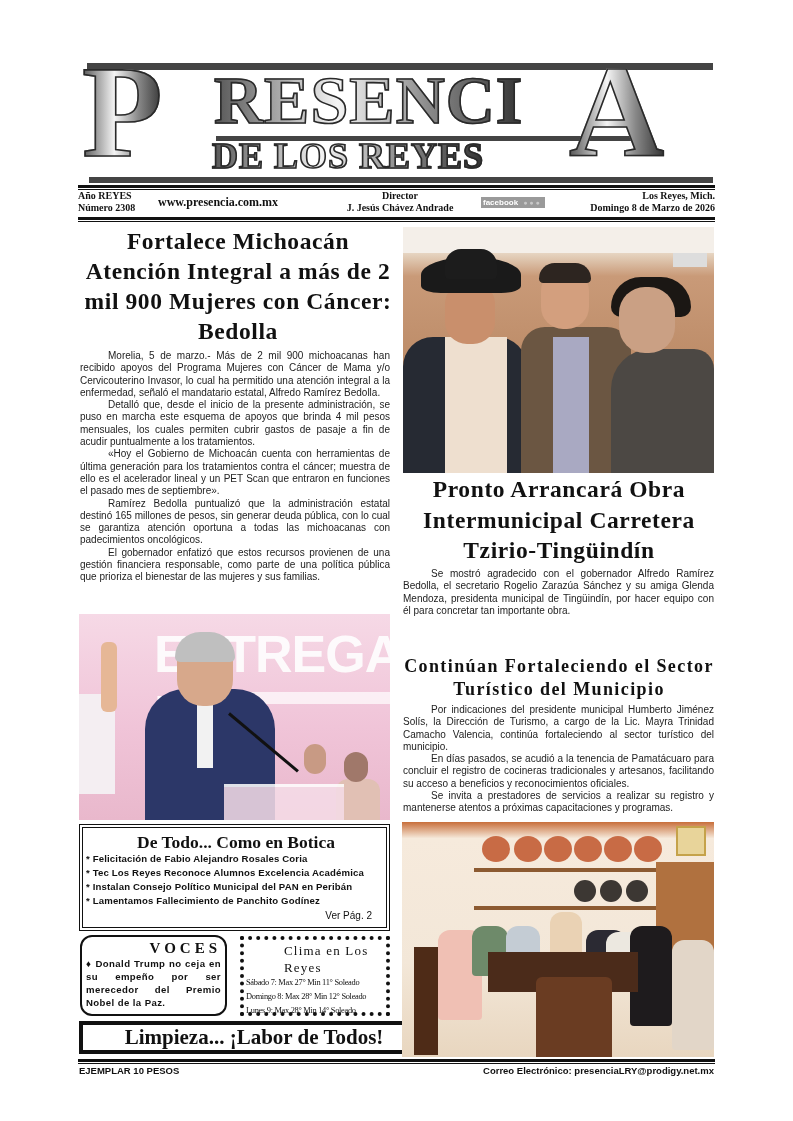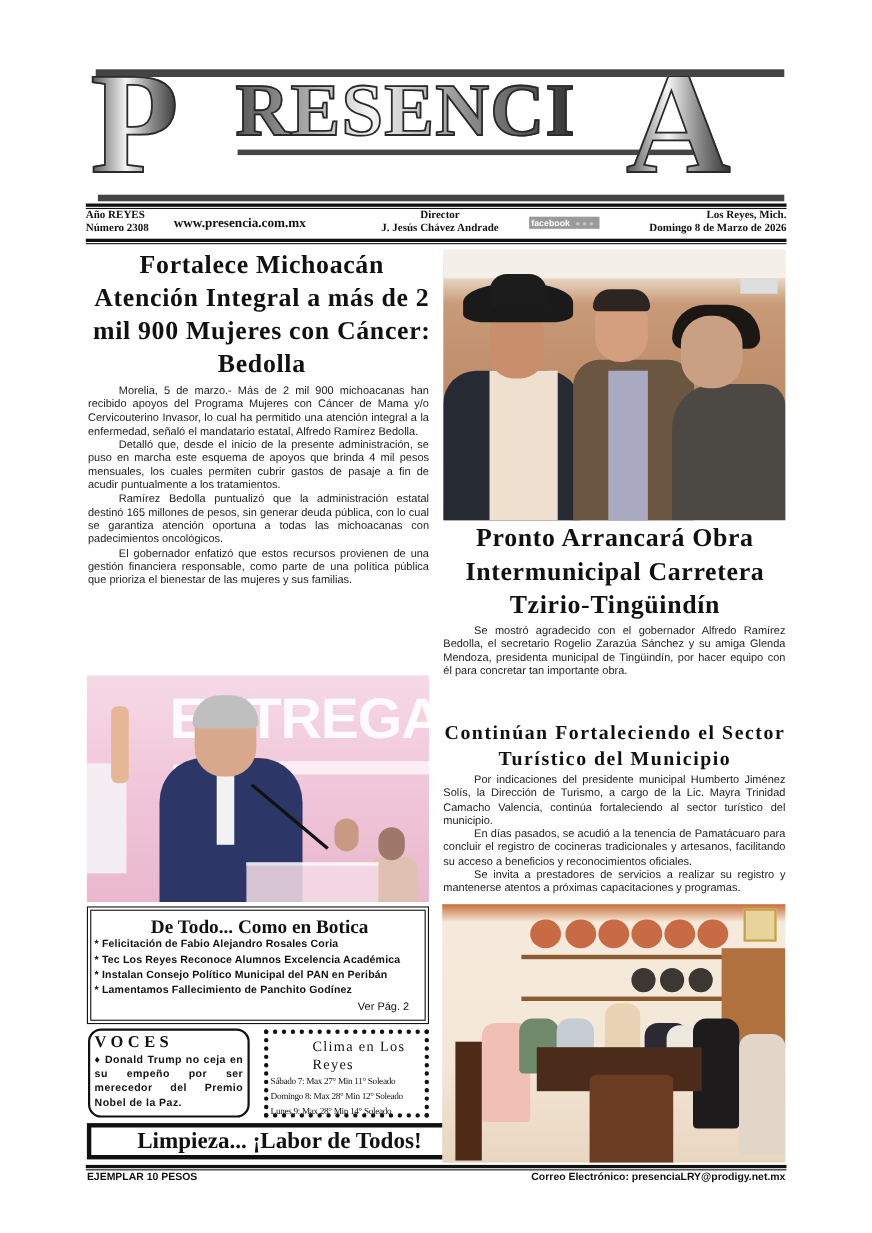--- a/index.html
+++ b/index.html
@@ -96,21 +96,21 @@
   
   .botica { position: absolute; left: 79px; top: 824px; width: 311px; height: 107px;
             border: 3px double #111; border-width: 4px; padding: 4px 0 0 3px; border-style: double; }
   .botica .ttl { font-family: "Liberation Serif", serif; font-weight: bold; font-size: 17.5px; text-align: center; line-height: 20px; }
   .botica .item { font-family: "Liberation Sans", sans-serif; font-size: 9.6px; font-weight: bold; line-height: 14px; white-space: nowrap; letter-spacing: 0.15px; }
   .botica .ver { font-size: 10px; text-align: right; padding-right: 14px; line-height: 16px; font-family: "Liberation Sans", sans-serif; }
 
   
   .voces { position: absolute; left: 80px; top: 935px; width: 147px; height: 81px; border: 2px solid #111;
            border-radius: 12px; padding: 2px 4px 0 4px; }
-  .voces .ttl { font-family: "Liberation Serif", serif; font-weight: bold; font-size: 15px; letter-spacing: 4px; text-align: left; line-height: 18px; }
+  .voces .ttl { font-family: "Liberation Serif", serif; font-weight: bold; font-size: 15px; letter-spacing: 4px; text-align: right; line-height: 18px; }
   .voces .txt { font-family: "Liberation Sans", sans-serif; font-weight: bold; font-size: 9.6px; line-height: 13px; text-align: justify; letter-spacing: 0.4px; }
 
   
   .clima { position: absolute; left: 240px; top: 936px; width: 150px; height: 80px;
            border: 4px dotted #111; padding: 2px 2px 0 2px; }
   .clima .ttl { font-family: "Liberation Serif", serif; font-size: 13px; letter-spacing: 1.2px; line-height: 17px; margin-left: 38px; }
   .clima .row { font-family: "Liberation Serif", serif; font-size: 8.4px; line-height: 14px; white-space: nowrap; letter-spacing: -0.3px; }
 
   
   .slogan { position: absolute; left: 79px; top: 1021px; width: 350px; height: 33px; border: 4px solid #111;
@@ -122,20 +122,21 @@
 </head>
 <body>
 
 <div class="mast">
   <div class="bar-top"></div>
   <div class="bar-mid"></div>
   <div class="bar-bot"></div>
   <span class="big p">P</span>
   <span class="big resenci">RESENCI</span>
   <span class="big a">A</span>
+  <span class="big dlr">DE LOS REYES</span>
 </div>
 
 <div class="rule-thick" style="top:185px;"></div>
 <div class="rule-thin" style="top:189px;"></div>
 <div class="info">
   <div class="col-a">
     <div>Año REYES</div>
     <div>Número 2308</div>
   </div>
   <div class="url">www.presencia.com.mx</div>
@@ -149,20 +150,21 @@
     <div>Domingo 8 de Marzo de 2026</div>
   </div>
 </div>
 <div class="rule-thick" style="top:217px;"></div>
 <div class="rule-thin" style="top:221px;"></div>
 
 <h1 class="h1" style="left:80px; top:226px; width:316px; font-size:23.5px; line-height:30px;">Fortalece Michoacán Atención Integral a más de 2 mil 900 Mujeres con Cáncer: Bedolla</h1>
 <div class="body" style="left:80px; top:350px; width:310px;">
   <p>Morelia, 5 de marzo.- Más de 2 mil 900 michoacanas han recibido apoyos del Programa Mujeres con Cáncer de Mama y/o Cervicouterino Invasor, lo cual ha permitido una atención integral a la enfermedad, señaló el mandatario estatal, Alfredo Ramírez Bedolla.</p>
   <p>Detalló que, desde el inicio de la presente administración, se puso en marcha este esquema de apoyos que brinda 4 mil pesos mensuales, los cuales permiten cubrir gastos de pasaje a fin de acudir puntualmente a los tratamientos.</p>
+  <p>«Hoy el Gobierno de Michoacán cuenta con herramientas de última generación para los tratamientos contra el cáncer; muestra de ello es el acelerador lineal y un PET Scan que entraron en funciones el pasado mes de septiembre».</p>
   <p>Ramírez Bedolla puntualizó que la administración estatal destinó 165 millones de pesos, sin generar deuda pública, con lo cual se garantiza atención oportuna a todas las michoacanas con padecimientos oncológicos.</p>
   <p>El gobernador enfatizó que estos recursos provienen de una gestión financiera responsable, como parte de una política pública que prioriza el bienestar de las mujeres y sus familias.</p>
 </div>
 
 <div class="photo photo-gov">
   <div class="txt">ENTREGA D</div>
   <div class="sub"></div>
   <div class="arm"></div>
   <div class="thumb"></div>
   <div class="p1"></div>

